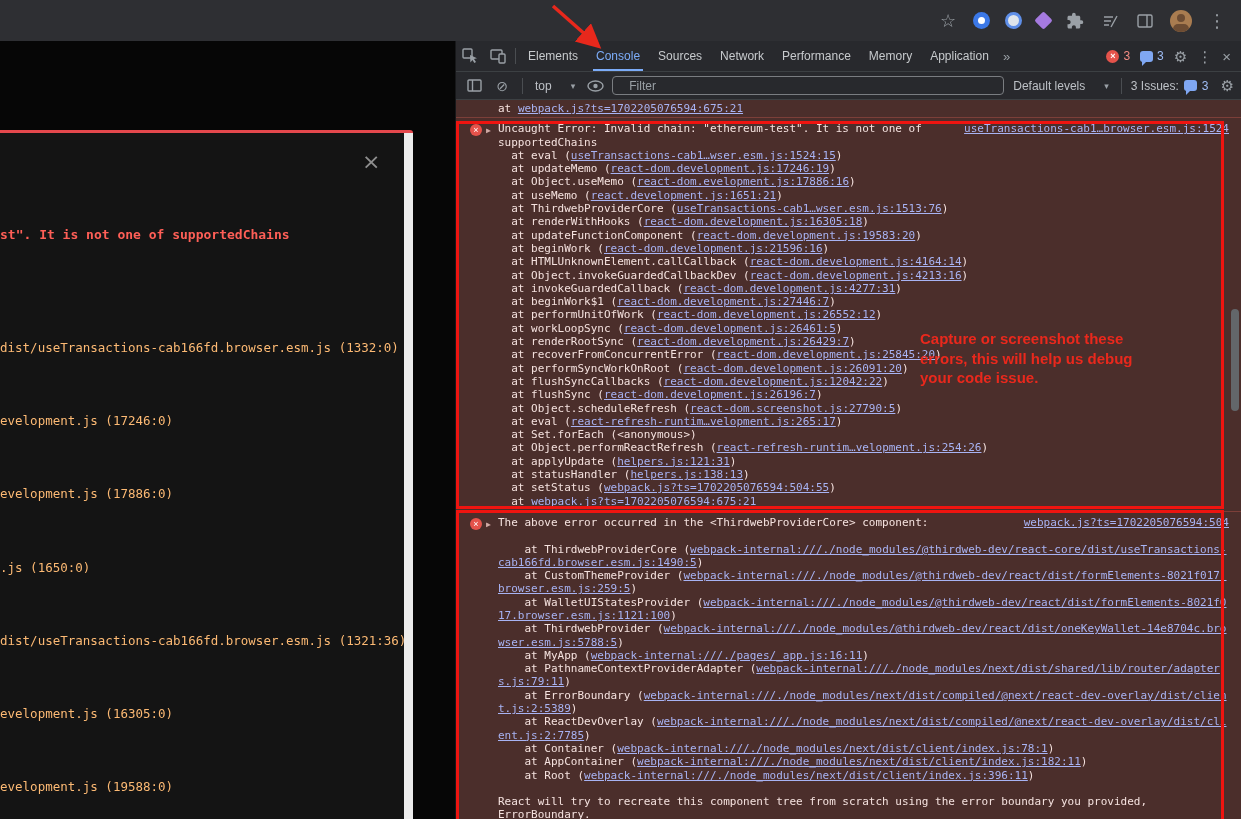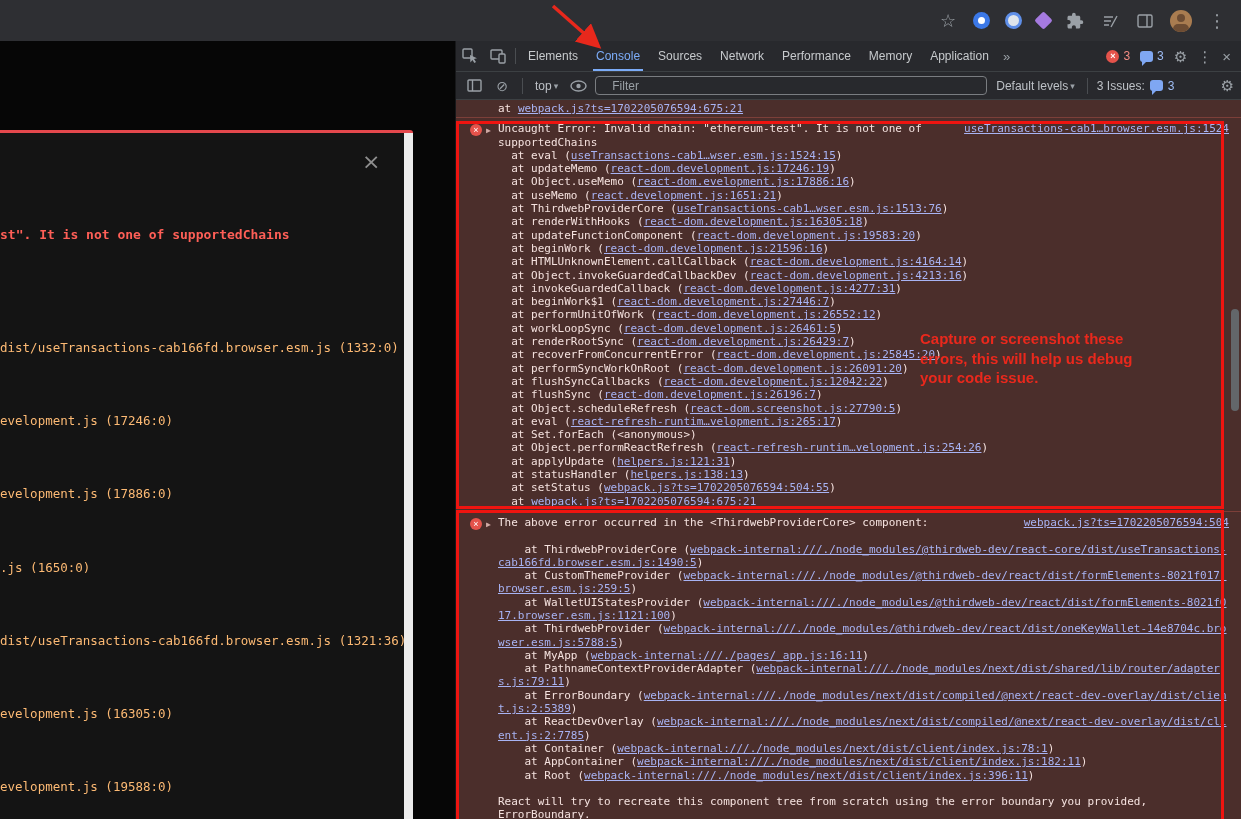--- a/index.html
+++ b/index.html
@@ -49,21 +49,21 @@
   .err-cnt{color:#f28b82;font-size:12px;}
   .bubble{width:13px;height:11px;background:#7fa7f3;border-radius:3px;position:relative;}
   .bubble::after{content:"";position:absolute;bottom:-4px;left:2px;border:3px solid transparent;
     border-top-color:#7fa7f3;border-left-color:#7fa7f3;}
   .msg-cnt{color:#9fbdf5;font-size:12px;}
   .gear,.vmenu,.dt-close{color:#9aa0a6;font-size:15px;cursor:pointer;line-height:1;}
 
   .dt-toolbar{position:absolute;top:31px;left:0;right:0;height:28px;background:#28292d;border-bottom:1px solid #3c4043;
     display:flex;align-items:center;gap:6px;padding:0 7px;font-size:12px;color:#bdc1c6;}
   .tb-icon{width:22px;height:22px;display:flex;align-items:center;justify-content:center;color:#9aa0a6;cursor:pointer;font-size:14px;}
-  .tb-select{display:flex;align-items:center;gap:2px;padding:0 3px;cursor:pointer;white-space:nowrap;}
+  .tb-select{display:flex;align-items:center;gap:19px;padding:0 3px;cursor:pointer;white-space:nowrap;}
   .caret{font-size:9px;color:#9aa0a6;}
   .filter{flex:1;max-width:392px;height:19px;background:transparent;border:1px solid #7a7d81;border-radius:4px;
     color:#e8eaed;font-size:12px;padding:0 16px;outline:none;font-family:"Liberation Sans",sans-serif;}
   .filter::placeholder{color:#9aa0a6;}
   .issues{display:flex;align-items:center;gap:5px;cursor:pointer;white-space:nowrap;}
   .tb-gear{margin-left:auto;}
 
   
   .dt-console{position:absolute;top:59px;left:0;right:0;bottom:0;background:#242528;overflow:hidden;}
   .console-row{position:relative;background:#4b2e2b;border-top:1px solid #7c3f39;padding:4px 12px 3px 42px;

